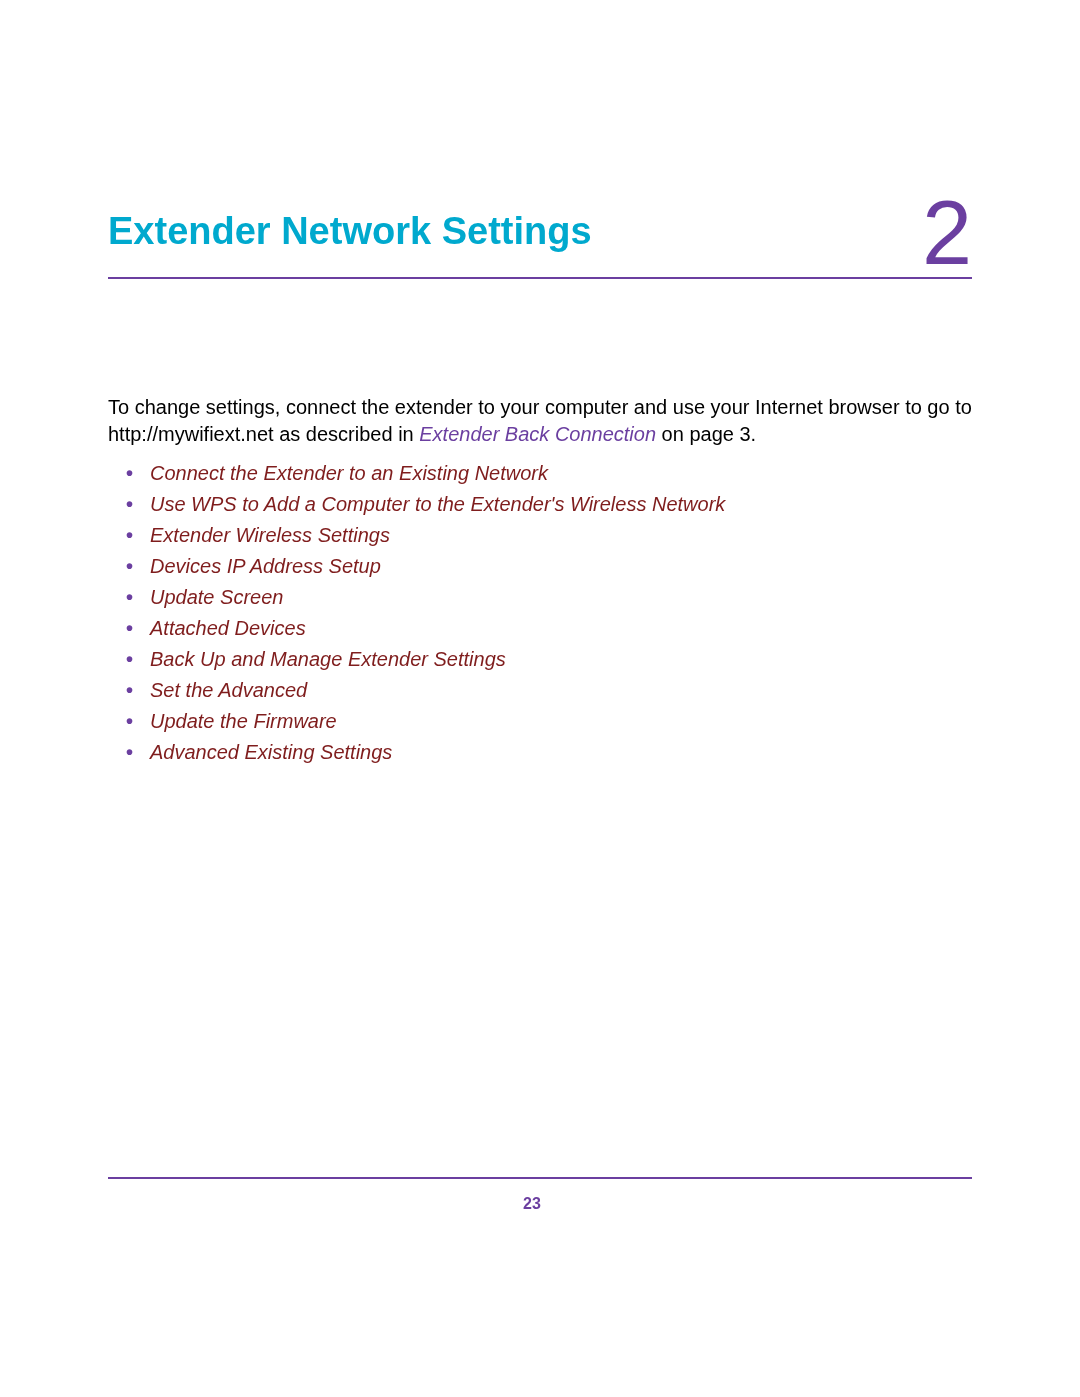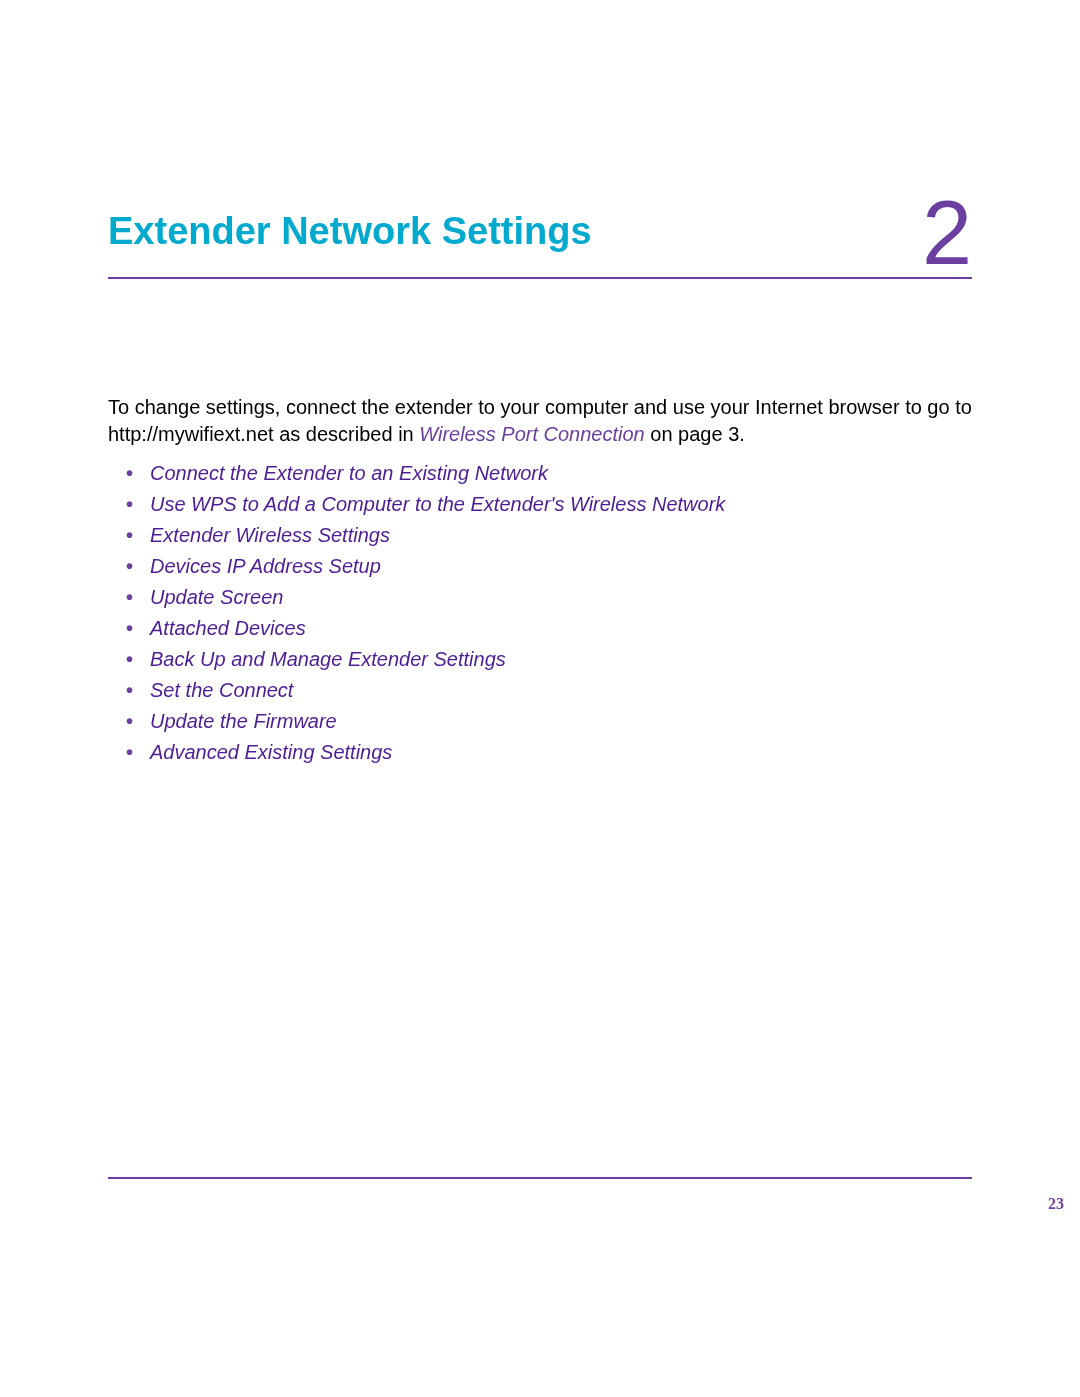--- a/index.html
+++ b/index.html
@@ -64,67 +64,66 @@
     }
     .toc-list li::before {
       content: "•";
       position: absolute;
       left: -24px;
       color: #6b3fa0;
       font-size: 20px;
       font-weight: bold;
     }
     .toc-link {
-      color: #4c1d95;
+      color: #7f1d1d;
       font-style: italic;
       font-size: 20px;
       margin-top: 12px;
     }
     .footer-line {
       position: absolute;
       bottom: 218px;
       left: 108px;
       right: 108px;
       border-top: 2px solid #6b3fa0;
     }
     .page-number {
       position: absolute;
       bottom: 184px;
       left: 0;
       right: 16px;
-      text-align: right;
+      text-align: center;
       font-size: 16px;
       font-weight: bold;
       color: #6b3fa0;
-      font-family: Liberation Serif, serif;
     }
   </style>
 </head>
 <body>
 
 <div class="page-container">
 
   <div class="chapter-header">
     <span class="chapter-title">Extender Network Settings</span>
     <span class="chapter-number">2</span>
   </div>
 
   <p class="intro-paragraph">
-    <span>To change settings, connect the extender to your computer and use your Internet browser to go to http://mywifiext.net as described in </span><span class="inline-link">Wireless Port Connection</span><span> on page 3.</span>
+    <span>To change settings, connect the extender to your computer and use your Internet browser to go to http://mywifiext.net as described in </span><span class="inline-link">Extender Back Connection</span><span> on page 3.</span>
   </p>
 
   <ul class="toc-list">
     <li><span class="toc-link">Connect the Extender to an Existing Network</span></li>
     <li><span class="toc-link">Use WPS to Add a Computer to the Extender's Wireless Network</span></li>
     <li><span class="toc-link">Extender Wireless Settings</span></li>
     <li><span class="toc-link">Devices IP Address Setup</span></li>
     <li><span class="toc-link">Update Screen</span></li>
     <li><span class="toc-link">Attached Devices</span></li>
     <li><span class="toc-link">Back Up and Manage Extender Settings</span></li>
-    <li><span class="toc-link">Set the Connect</span></li>
+    <li><span class="toc-link">Set the Advanced</span></li>
     <li><span class="toc-link">Update the Firmware</span></li>
     <li><span class="toc-link">Advanced Existing Settings</span></li>
   </ul>
 
   <div class="footer-line"></div>
   <div class="page-number">23</div>
 
 </div>
 
 </body></html>

